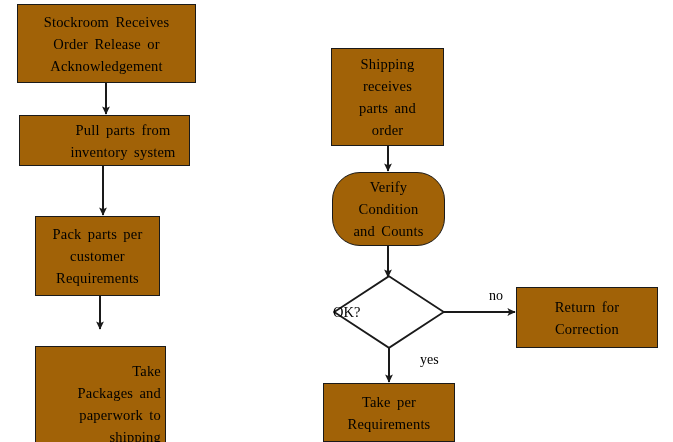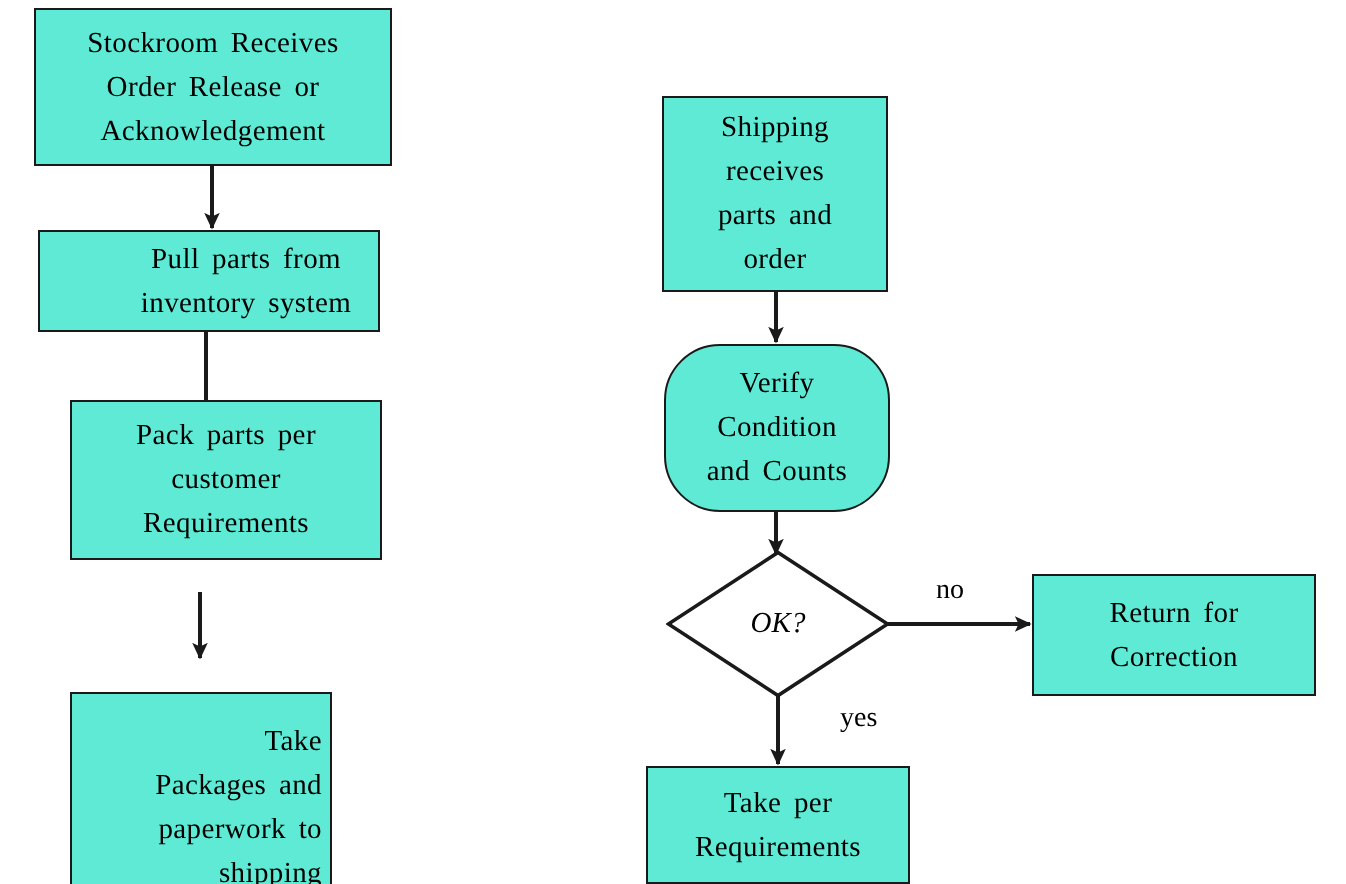--- a/index.html
+++ b/index.html
@@ -22,21 +22,21 @@
     left: 0;
     top: 0;
     width: 673px;
     height: 442px;
     pointer-events: none;
   }
   .node {
     position: absolute;
     box-sizing: border-box;
     border: 1.4px solid #1a1a1a;
-    background: #5eead4;
+    background: #a16207;
     display: flex;
     align-items: center;
     justify-content: center;
     text-align: center;
     z-index: 2;
   }
   .node .label {
     display: block;
     width: 100%;
     padding: 0 4px;
@@ -44,22 +44,21 @@
     line-height: 22px;
     letter-spacing: 0.2px;
     word-spacing: 2.5px;
     white-space: pre-line;
   }
   .decision {
     position: absolute;
     z-index: 2;
     display: flex;
     align-items: center;
-    justify-content: center;
-    font-style: italic;
+    justify-content: flex-start;
   }
   .decision svg {
     position: absolute;
     left: 0;
     top: 0;
   }
   .decision .label {
     position: relative;
     font-size: 14.5px;
     line-height: 18px;
@@ -107,41 +106,41 @@
     <span class="label">Stockroom  Receives
 Order  Release  or
 Acknowledgement</span>
   </div>
 
   <div class="node" style="left:19px; top:115px; width:171px; height:51px;padding-left:37px;">
     <span class="label">Pull  parts  from
 inventory  system</span>
   </div>
 
-  <div class="node" style="left:35px; top:200px; width:156px; height:80px;">
+  <div class="node" style="left:35px; top:216px; width:125px; height:80px;">
     <span class="label">Pack  parts  per
 customer
 Requirements</span>
   </div>
 
   <div class="node" style="left:35px; top:346px; width:131px; height:116px;text-align:right;">
     <span class="label">Take
 Packages  and
 paperwork  to
 shipping</span>
   </div>
 
   <div class="node" style="left:331px; top:48px; width:113px; height:98px;">
     <span class="label">Shipping
 receives
 parts  and
 order</span>
   </div>
 
-  <div class="node" style="left:332px; top:172px; width:113px; height:84px;border-radius:28px;">
+  <div class="node" style="left:332px; top:172px; width:113px; height:74px;border-radius:28px;">
     <span class="label">Verify
 Condition
 and  Counts</span>
   </div>
 
   <div class="decision" style="left:333px; top:275px; width:112px; height:74px;">
     <svg width="112" height="74" viewBox="0 0 112 74">
       <polygon points="56,1.2 110.8,37 56,72.8 1.2,37" fill="#ffffff" stroke="#1a1a1a" stroke-width="1.8"></polygon>
     </svg>
     <span class="label">OK?</span>
@@ -150,17 +149,17 @@
   <div class="node" style="left:516px; top:287px; width:142px; height:61px;">
     <span class="label">Return  for
 Correction</span>
   </div>
 
   <div class="node" style="left:323px; top:383px; width:132px; height:59px;">
     <span class="label">Take  per
 Requirements</span>
   </div>
 
-  <div class="edge-label" style="left:468px; top:288px;text-align:center;">no</div>
+  <div class="edge-label" style="left:489px; top:288px;text-align:center;">no</div>
 
   <div class="edge-label" style="left:420px; top:352px;">yes</div>
 
 </div>
 
 </body></html>

